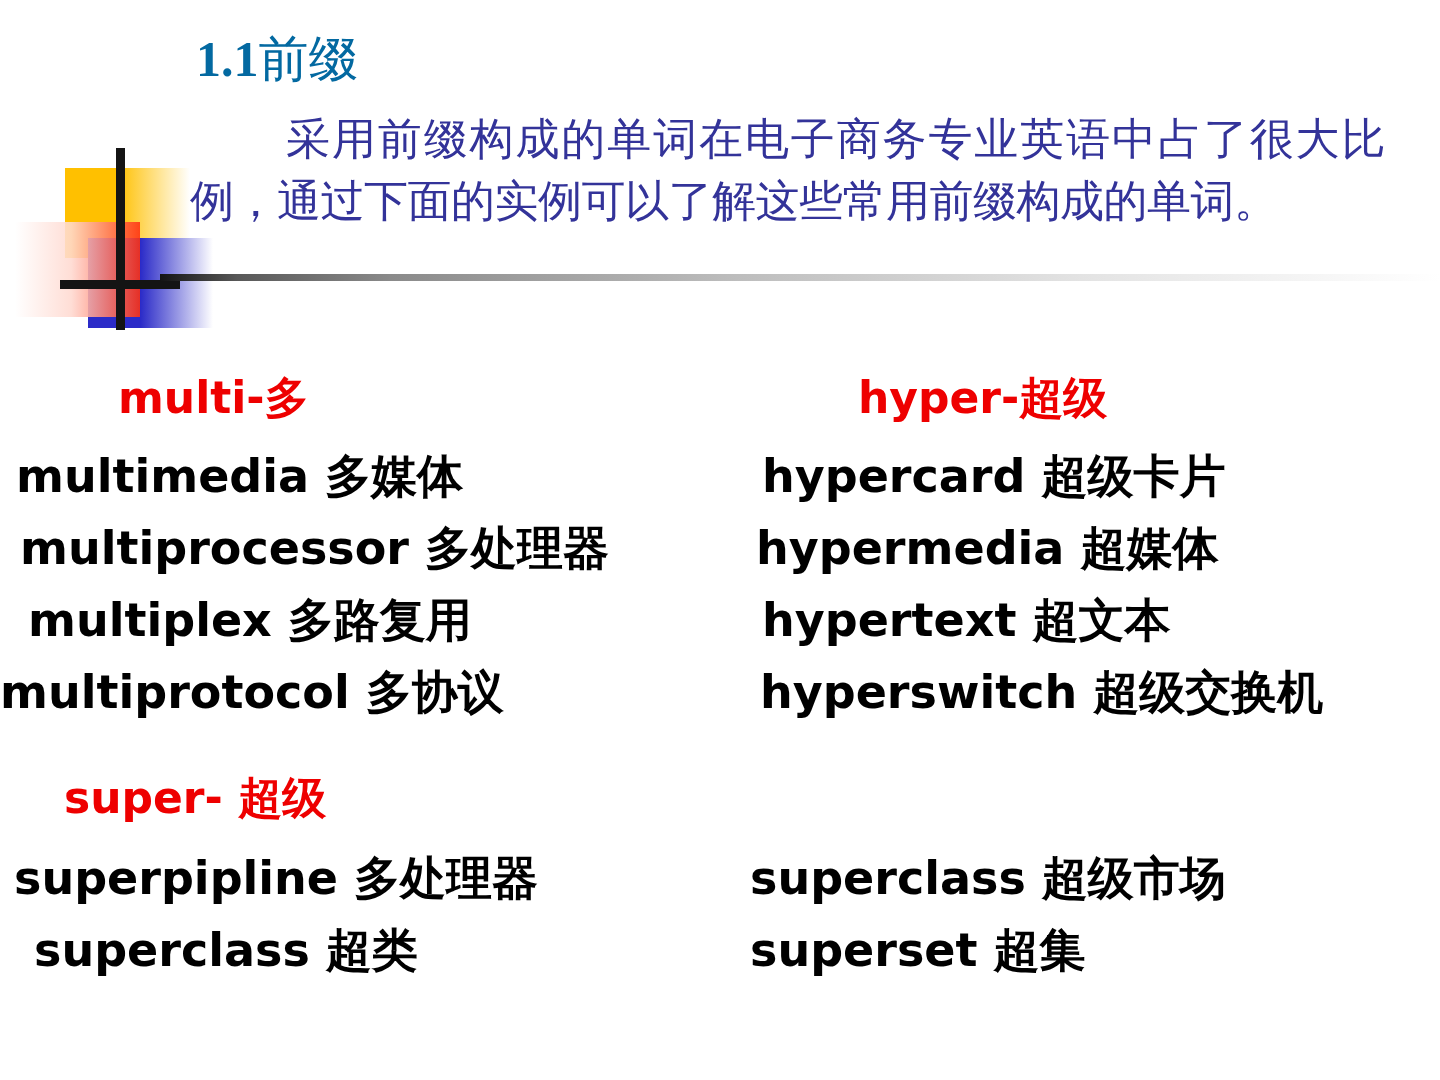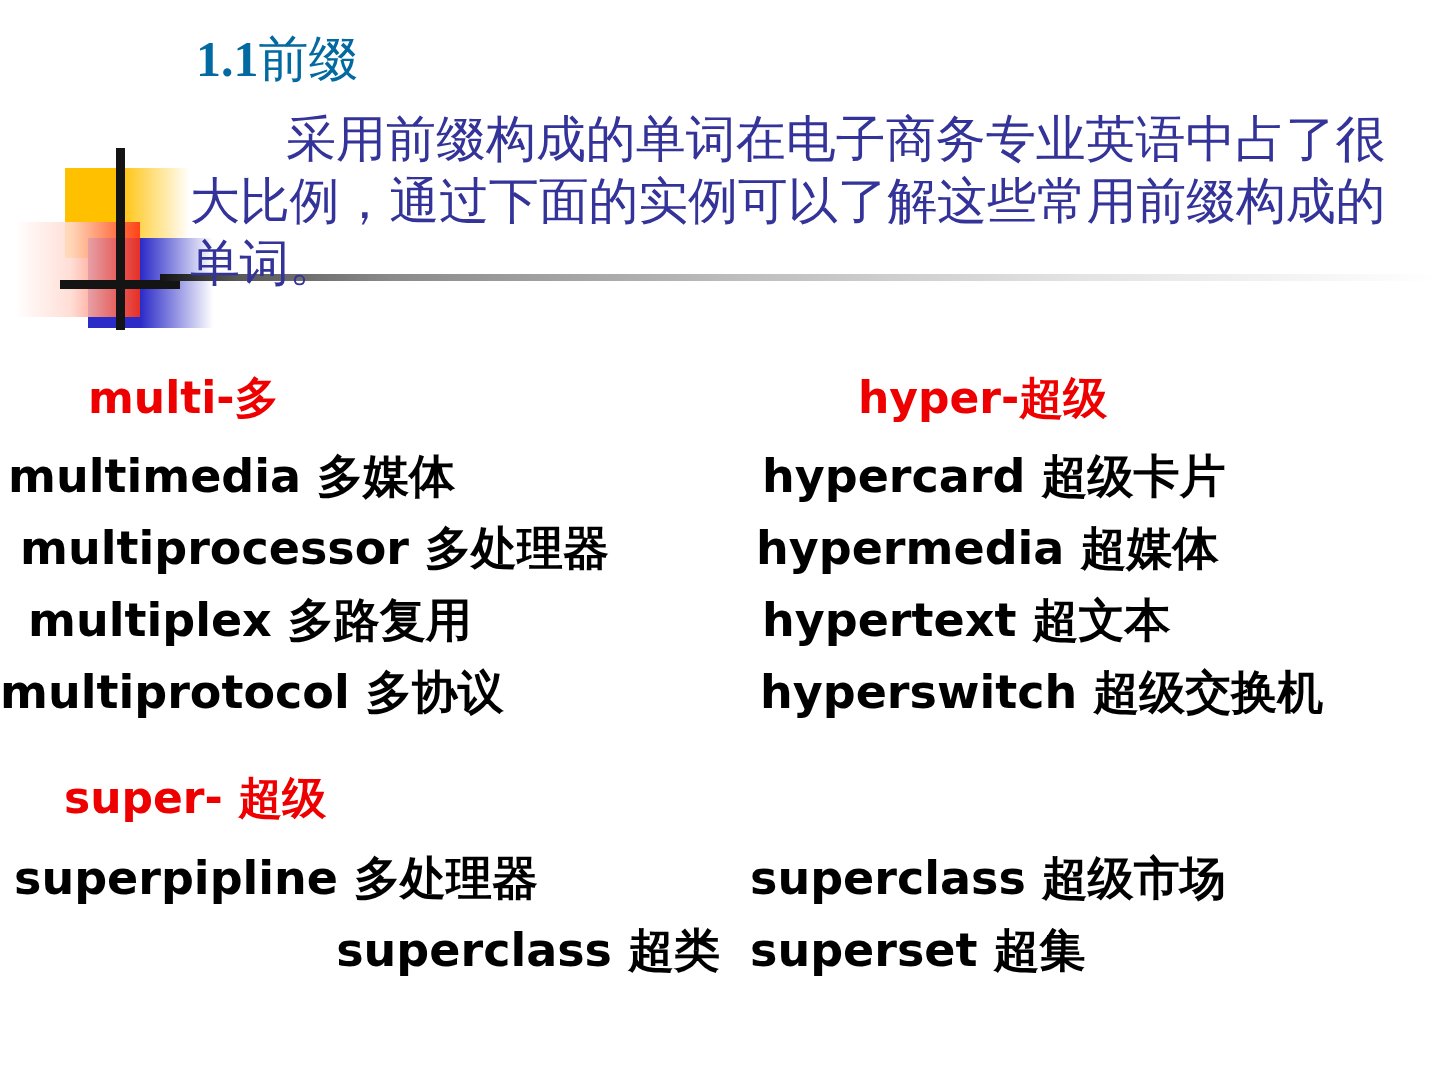--- a/index.html
+++ b/index.html
@@ -120,21 +120,21 @@
     font-weight: normal;
     font-family: "DejaVu Serif", "Liberation Serif", serif;
   }
 
   .intro {
     position: absolute;
     left: 190px;
     top: 108px;
     width: 1195px;
     color: #333399;
-    font-size: 50px;
+    font-size: 44px;
     line-height: 62px;
     text-indent: 96px;
     text-align: justify;
     font-family: "DejaVu Serif", "Liberation Serif", serif;
     letter-spacing: -0.5px;
   }
 
   
   .cols {
     position: absolute;
@@ -167,28 +167,28 @@
   }
   .word-row .en { font-family: "DejaVu Sans", "Liberation Sans", sans-serif; }
   .word-row .zh {
     font-family: "DejaVu Serif", "Liberation Serif", serif;
     font-weight: bold;
   }
 
   
   .blk { position: absolute; left: 0; width: 100%; }
 
-  .lh-multi   { top: 8px;   text-align: left; padding-left: 88px; }
-  .lw-1       { top: 78px;  text-align: left; padding-left: 8px; }
+  .lh-multi   { top: 8px;   text-align: left; padding-left: 118px; }
+  .lw-1       { top: 78px;  text-align: left; padding-left: 16px; }
   .lw-2       { top: 150px; text-align: left; padding-left: 20px; }
   .lw-3       { top: 222px; text-align: left; padding-left: 28px; }
   .lw-4       { top: 294px; text-align: left; padding-left: 0; }
   .lh-super   { top: 408px; text-align: left; padding-left: 64px; }
   .lw-5       { top: 480px; text-align: left; padding-left: 14px; }
-  .lw-6       { top: 552px; text-align: right; }
+  .lw-6       { top: 552px; text-align: left; padding-left: 34px; }
 
   .rh-hyper   { top: 8px;   text-align: left; padding-left: 138px; }
   .rw-1       { top: 78px;  text-align: left; padding-left: 42px; }
   .rw-2       { top: 150px; text-align: left; padding-left: 36px; }
   .rw-3       { top: 222px; text-align: left; padding-left: 42px; }
   .rw-4       { top: 294px; text-align: left; padding-left: 40px; }
   .rw-5       { top: 480px; text-align: left; padding-left: 30px; }
   .rw-6       { top: 552px; text-align: left; padding-left: 30px; }
 </style>
 </head>

